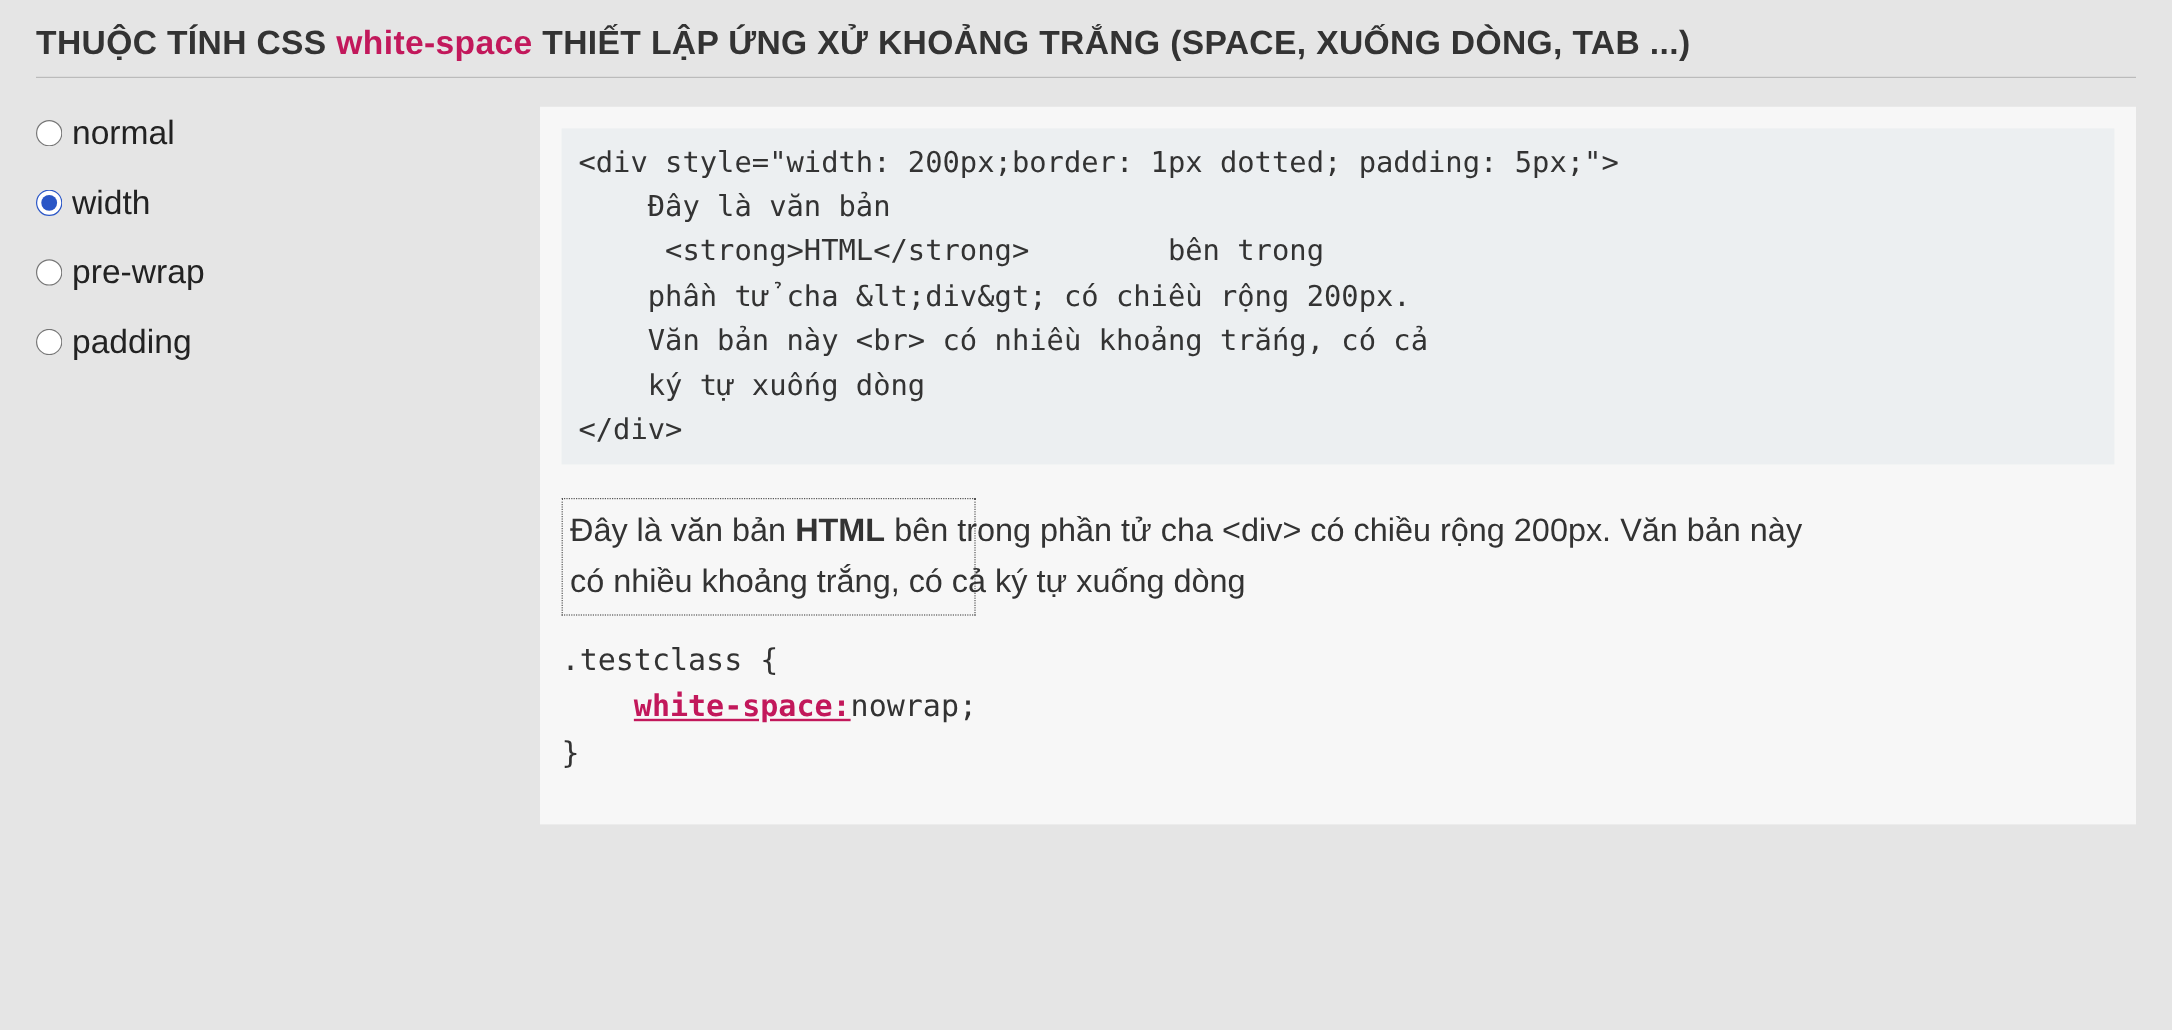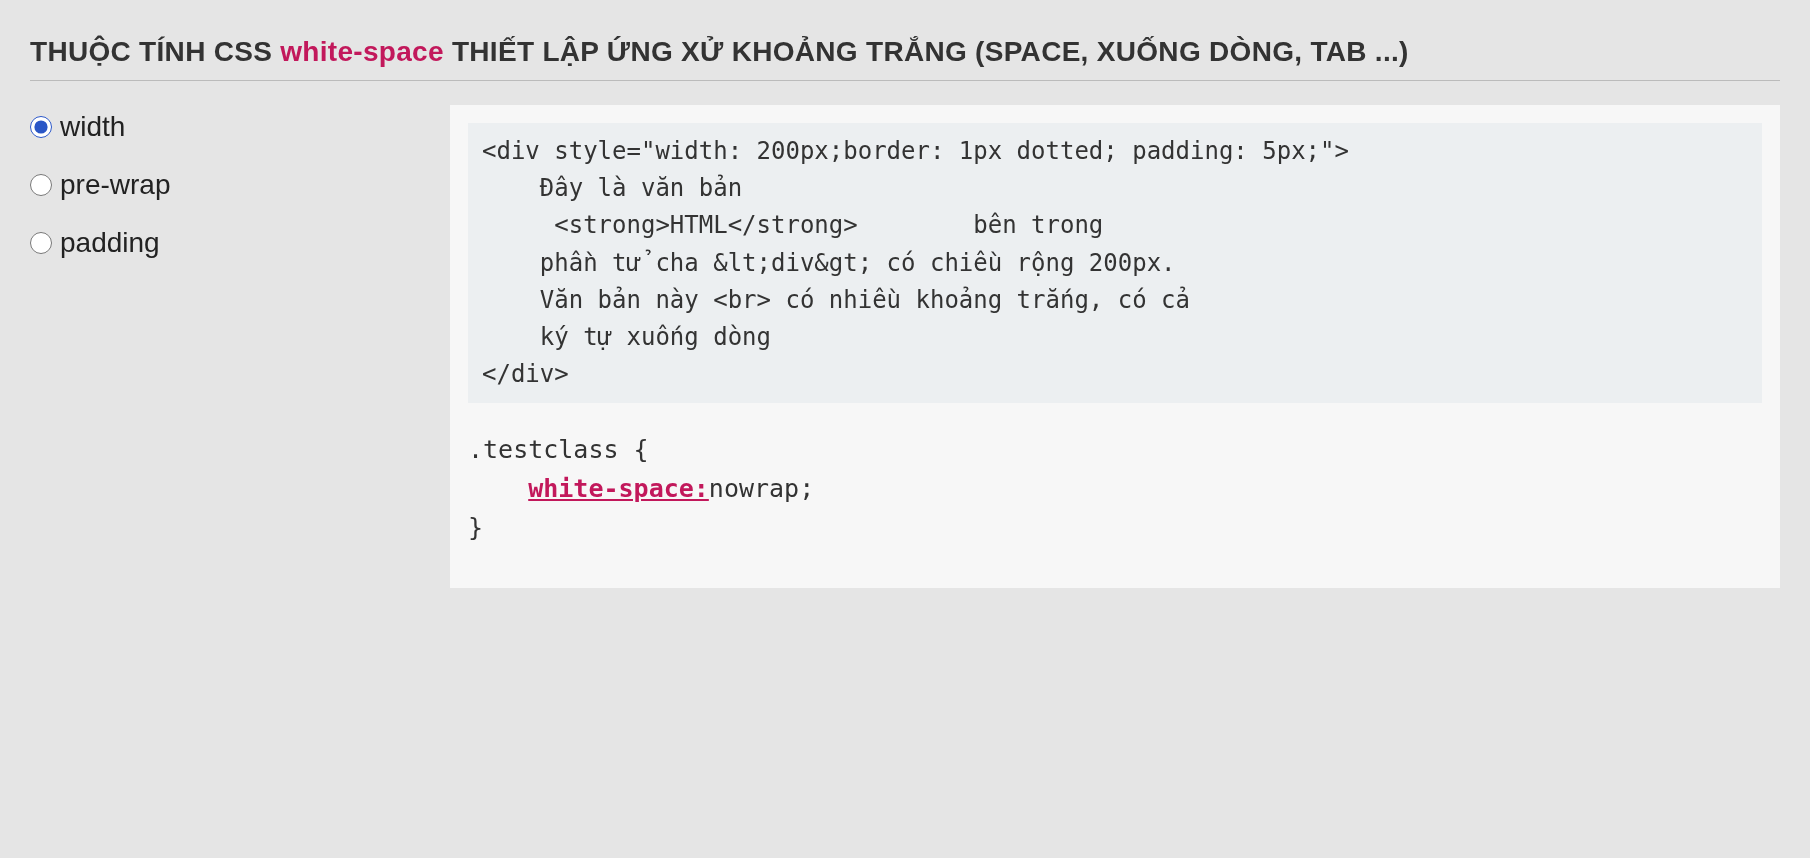--- a/index.html
+++ b/index.html
@@ -8,21 +8,21 @@
     padding: 20px 30px;
     background: #e5e5e5;
     font-family: -apple-system, BlinkMacSystemFont, "Segoe UI", Helvetica, Arial, sans-serif;
     color: #222;
     width: 1810px;
   }
   .page-title {
     font-size: 28px;
     font-weight: 700;
     color: #333;
-    margin: 16px 0 12px 0;
+    margin: 0 0 12px 0;
     letter-spacing: 0.3px;
   }
   .page-title .highlight {
     color: #c2185b;
   }
   hr.divider {
     border: none;
     border-top: 1px solid #bbb;
     margin: 0 0 24px 0;
   }
@@ -91,20 +91,24 @@
 <body>
 
 <h1 class="page-title">
   <span>THUỘC TÍNH CSS </span><span class="highlight">white-space</span><span> THIẾT LẬP ỨNG XỬ KHOẢNG TRẮNG (SPACE, XUỐNG DÒNG, TAB ...)</span>
 </h1>
 <hr class="divider">
 
 <div class="layout">
   <div class="options">
     <div class="opt-row">
+      <input type="radio" name="ws" style="">
+      <label>normal</label>
+    </div>
+    <div class="opt-row">
       <input type="radio" name="ws" checked="" style="">
       <label>width</label>
     </div>
     <div class="opt-row">
       <input type="radio" name="ws" style="">
       <label>pre-wrap</label>
     </div>
     <div class="opt-row">
       <input type="radio" name="ws" style="">
       <label>padding</label>
@@ -113,18 +117,19 @@
 
   <div class="content">
     <div class="codeblock">&lt;div style="width: 200px;border: 1px dotted; padding: 5px;"&gt;
     Đây là văn bản
      &lt;strong&gt;HTML&lt;/strong&gt;        bên trong
     phần tử cha &amp;lt;div&amp;gt; có chiều rộng 200px.
     Văn bản này &lt;br&gt; có nhiều khoảng trắng, có cả
     ký tự xuống dòng
 &lt;/div&gt;</div>
 
+    <div class="preview-box"><span>Đây là văn bản </span><strong>HTML</strong><span> bên trong phần tử cha &lt;div&gt; có chiều rộng 200px. Văn bản này</span><br><span>có nhiều khoảng trắng, có cả ký tự xuống dòng</span></div>
 
     <div class="css-snippet"><span>.testclass {</span>
 <span>    </span><span class="prop">white-space:</span><span>nowrap;</span>
 <span>}</span></div>
   </div>
 </div>
 
 </body></html>

